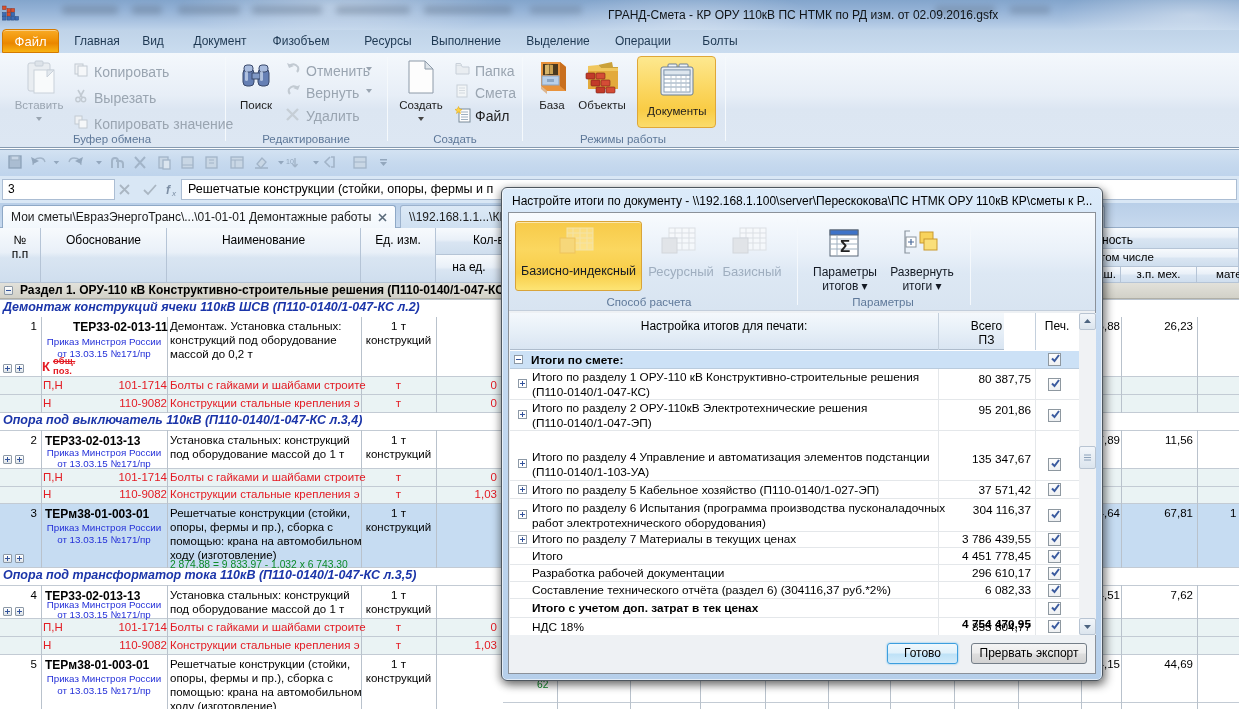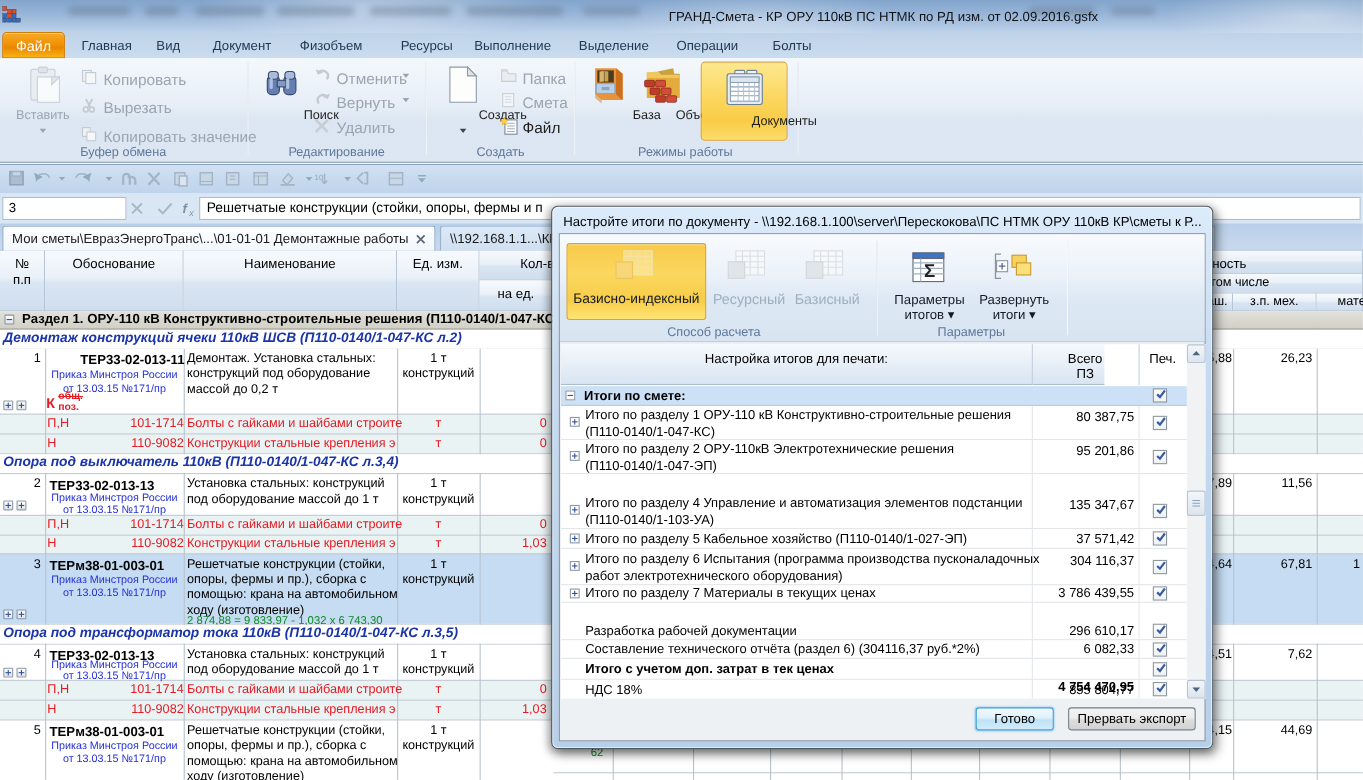--- a/index.html
+++ b/index.html
@@ -14,21 +14,21 @@
 #tabrow{left:0;top:30px;width:1239px;height:23px;background:linear-gradient(180deg,#bfd3e8,#cadcef);}
 .rtab{position:absolute;top:4px;height:19px;font-size:12px;color:#1e3852;text-align:center;}
 #filetab{position:absolute;left:2px;top:29px;width:57px;height:24px;border-radius:4px 4px 0 0;background:linear-gradient(180deg,#f8ab26 0%,#f09206 45%,#ea8600 60%,#f9b413 100%);border:1px solid #d47a00;color:#fff;font-size:13px;text-align:center;line-height:23px;box-shadow:inset 0 1px 0 rgba(255,255,255,.45);}
 
 #ribbon{left:0;top:53px;width:1239px;height:95px;background:linear-gradient(180deg,#f4f8fc 0%,#e7eef7 45%,#dce6f2 60%,#dde7f3 100%);border-bottom:1px solid #869ab0;}
 .gsep{position:absolute;top:4px;height:84px;width:1px;background:#c5d0dd;border-right:1px solid #f5f9fc;}
 .glabel{position:absolute;top:80px;height:13px;font-size:11.5px;color:#5e7899;text-align:center;width:200px;}
 .ribtxt{position:absolute;font-size:14px;color:#9aa5b1;white-space:nowrap;}
 .ribtxt.on{color:#1e1e1e;}
 .bigtxt{position:absolute;font-size:11.5px;color:#9aa5b1;text-align:center;white-space:nowrap;}
-.bigtxt.on{color:#1e1e1e;margin-left:36px;}
+.bigtxt.on{color:#1e1e1e;}
 .dda{position:absolute;width:0;height:0;border-left:3px solid transparent;border-right:3px solid transparent;border-top:4px solid #9aa5b1;}
 
 #qat{left:0;top:149px;width:1239px;height:27px;background:linear-gradient(180deg,#d3e2f2,#c6d9ee 50%,#bfd4ec);border-top:1px solid #8aa2bc;}
 
 #fbar{left:0;top:176px;width:1239px;height:27px;background:#d9e7f5;}
 .finput{position:absolute;background:#fff;border:1px solid #abbdd3;font-size:12px;color:#000;}
 
 #dtabs{left:0;top:203px;width:1239px;height:25px;background:linear-gradient(180deg,#b9cfe8,#c7d9ee);border-bottom:1px solid #96adc8;}
 #dtab1{position:absolute;left:2px;top:2px;width:394px;height:23px;background:linear-gradient(180deg,#fdfeff,#f2f7fc);border:1px solid #8ea8c6;border-bottom:none;border-radius:3px 3px 0 0;font-size:12px;color:#1a1a1a;line-height:22px;padding-left:8px;}
 #dtab2{position:absolute;left:400px;top:2px;width:705px;height:23px;background:linear-gradient(180deg,#dce9f6,#cfe0f1);border:1px solid #9cb2cd;border-bottom:none;border-radius:3px 3px 0 0;font-size:12px;color:#1a1a1a;line-height:22px;padding-left:8px;}
@@ -593,20 +593,29 @@
    <div class="drow" style="top:219px;height:16px;">
     <div class="dplus" style="left:8px;top:3px;"></div>
     <div class="dname" style="top:0;">Итого по разделу 7 Материалы в текущих ценах</div>
     <div class="dval" style="top:0;">3 786 439,55</div>
           <div class="dchk" style="top:1px;">
             <svg width="13" height="13" viewBox="0 0 13 13">
               <path d="M3 6.5 L5.5 9 L10 3" fill="none" stroke="#3a5a9e" stroke-width="2"></path>
             </svg>
           </div>
    </div>
+   <div class="drow" style="top:235px;height:17px;">
+    <div class="dname" style="top:1px;">Итого</div>
+    <div class="dval" style="top:1px;">4 451 778,45</div>
+          <div class="dchk" style="top:2px;">
+            <svg width="13" height="13" viewBox="0 0 13 13">
+              <path d="M3 6.5 L5.5 9 L10 3" fill="none" stroke="#3a5a9e" stroke-width="2"></path>
+            </svg>
+          </div>
+   </div>
    <div class="drow" style="top:252px;height:17px;padding-left:24px;">
     <div class="dname" style="top:1px;">Разработка рабочей документации</div>
     <div class="dval" style="top:1px;">296 610,17</div>
           <div class="dchk" style="top:2px;">
             <svg width="13" height="13" viewBox="0 0 13 13">
               <path d="M3 6.5 L5.5 9 L10 3" fill="none" stroke="#3a5a9e" stroke-width="2"></path>
             </svg>
           </div>
    </div>
    <div class="drow" style="top:269px;height:17px;">

